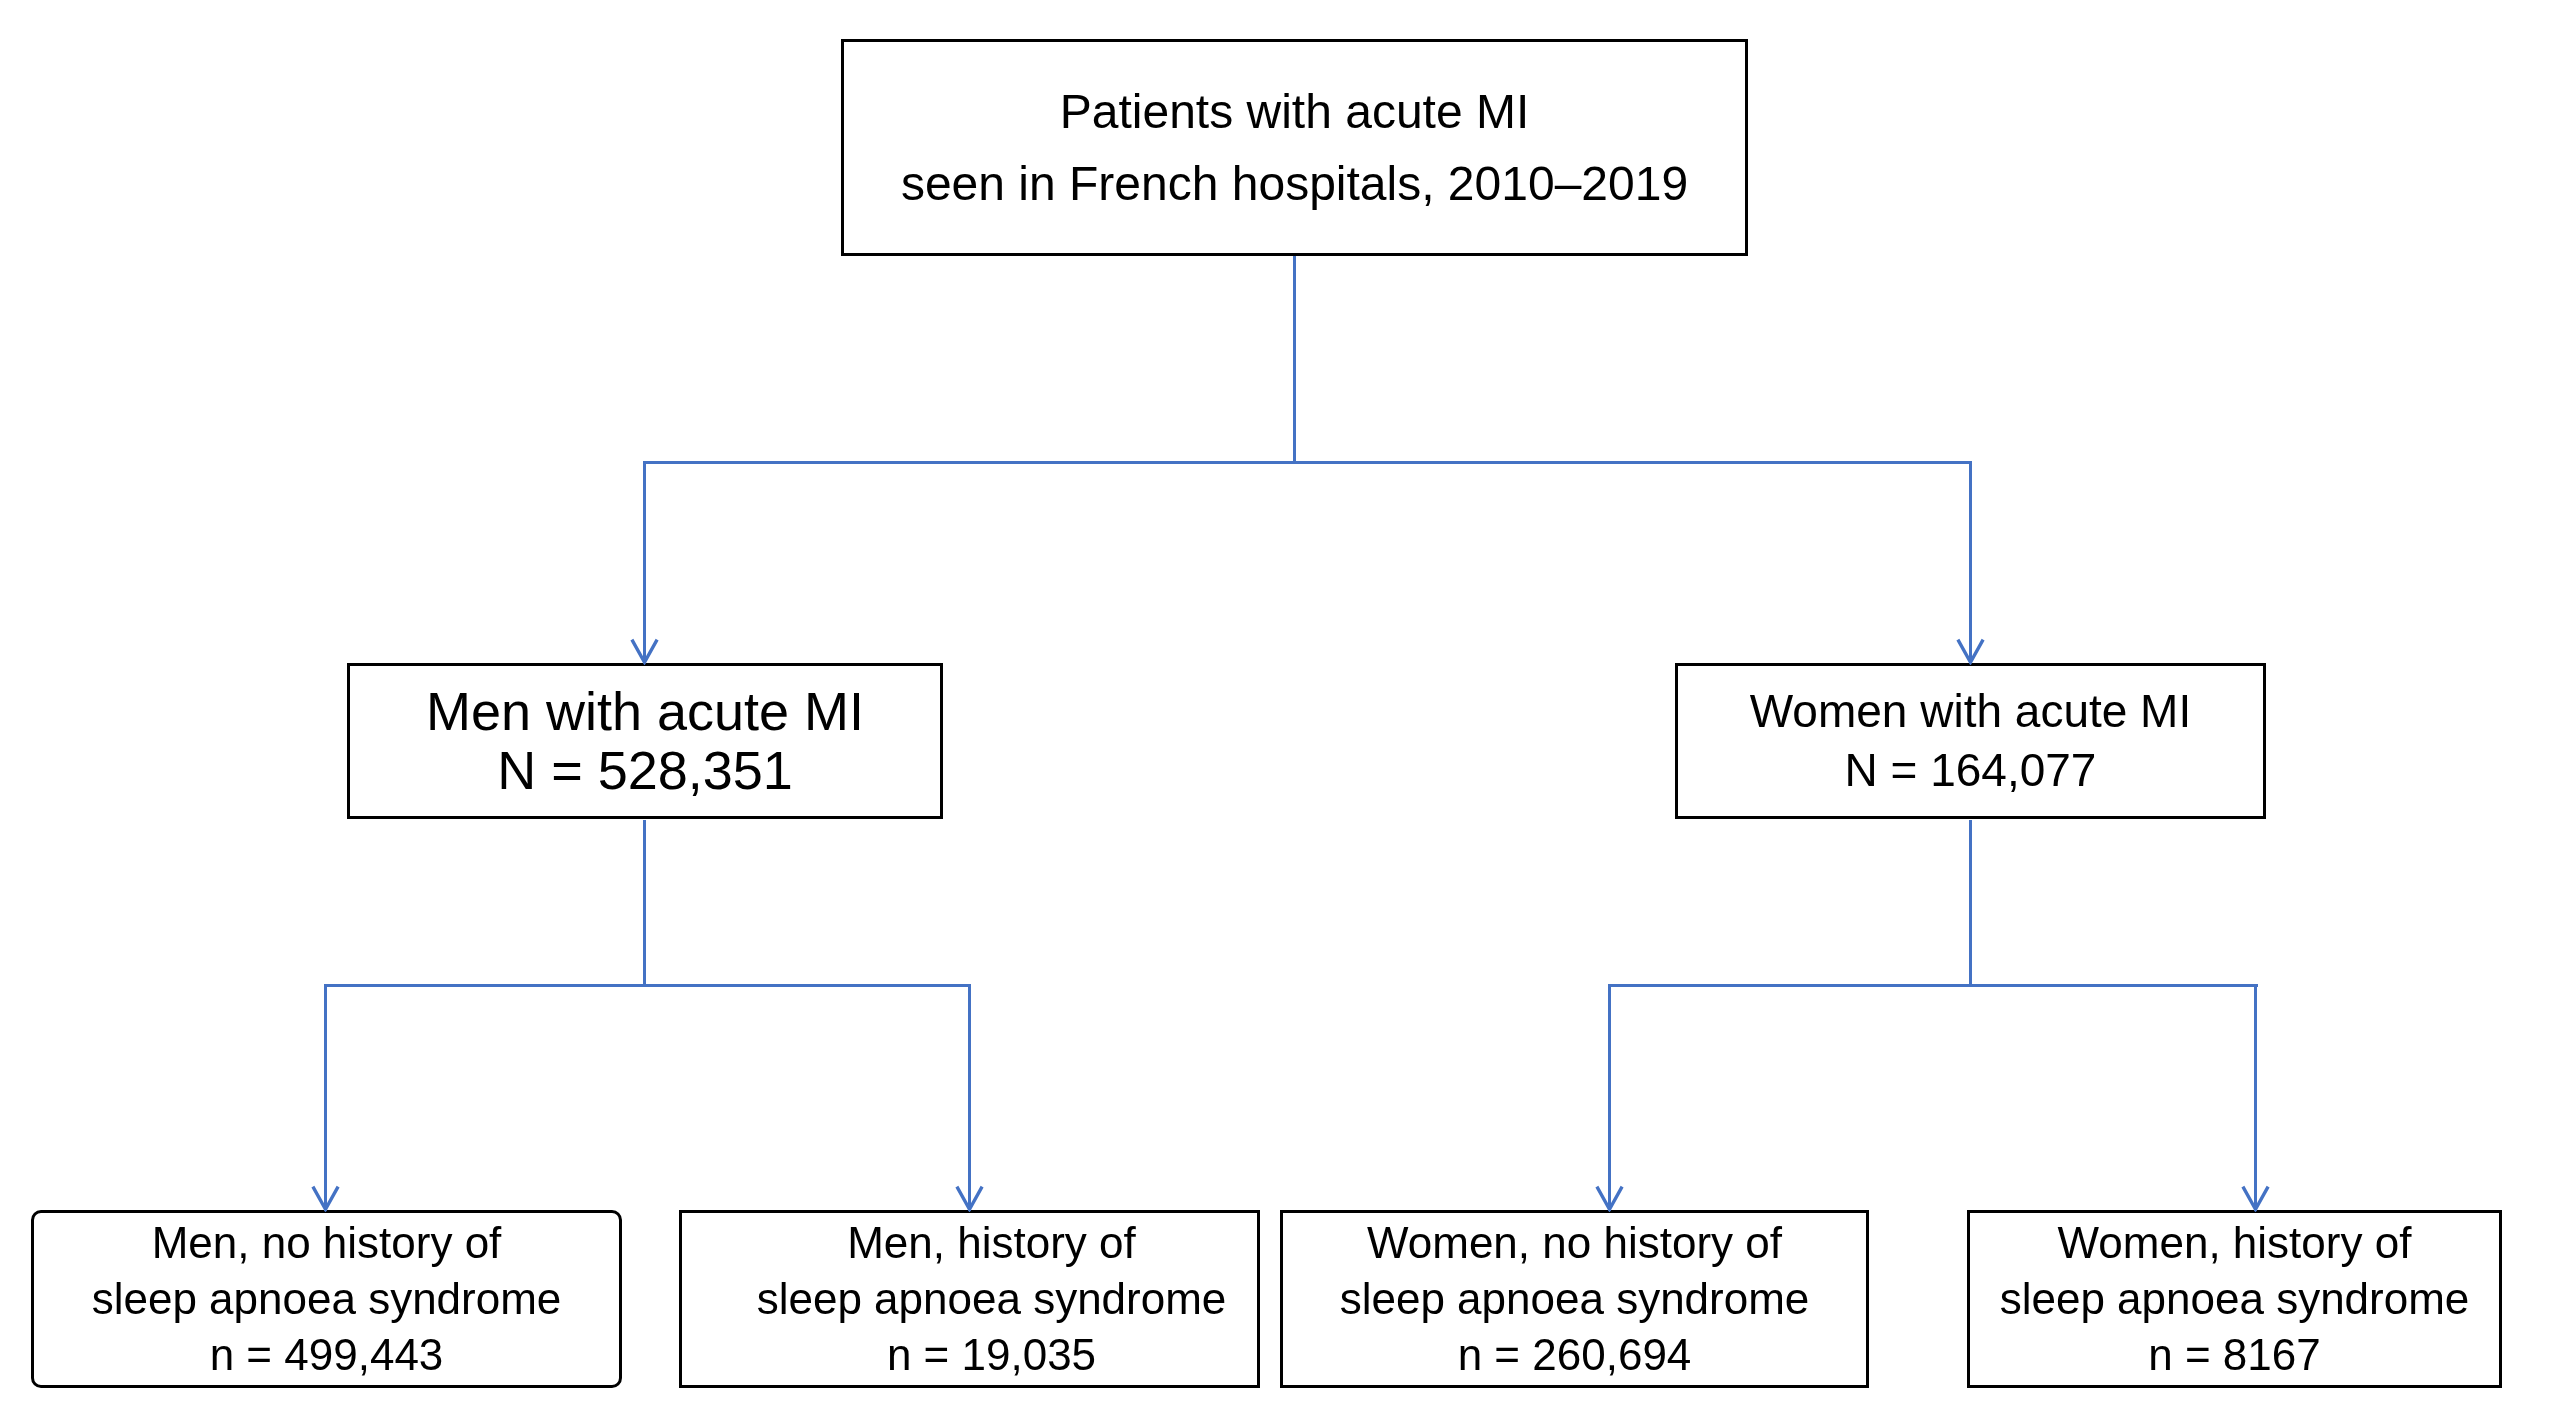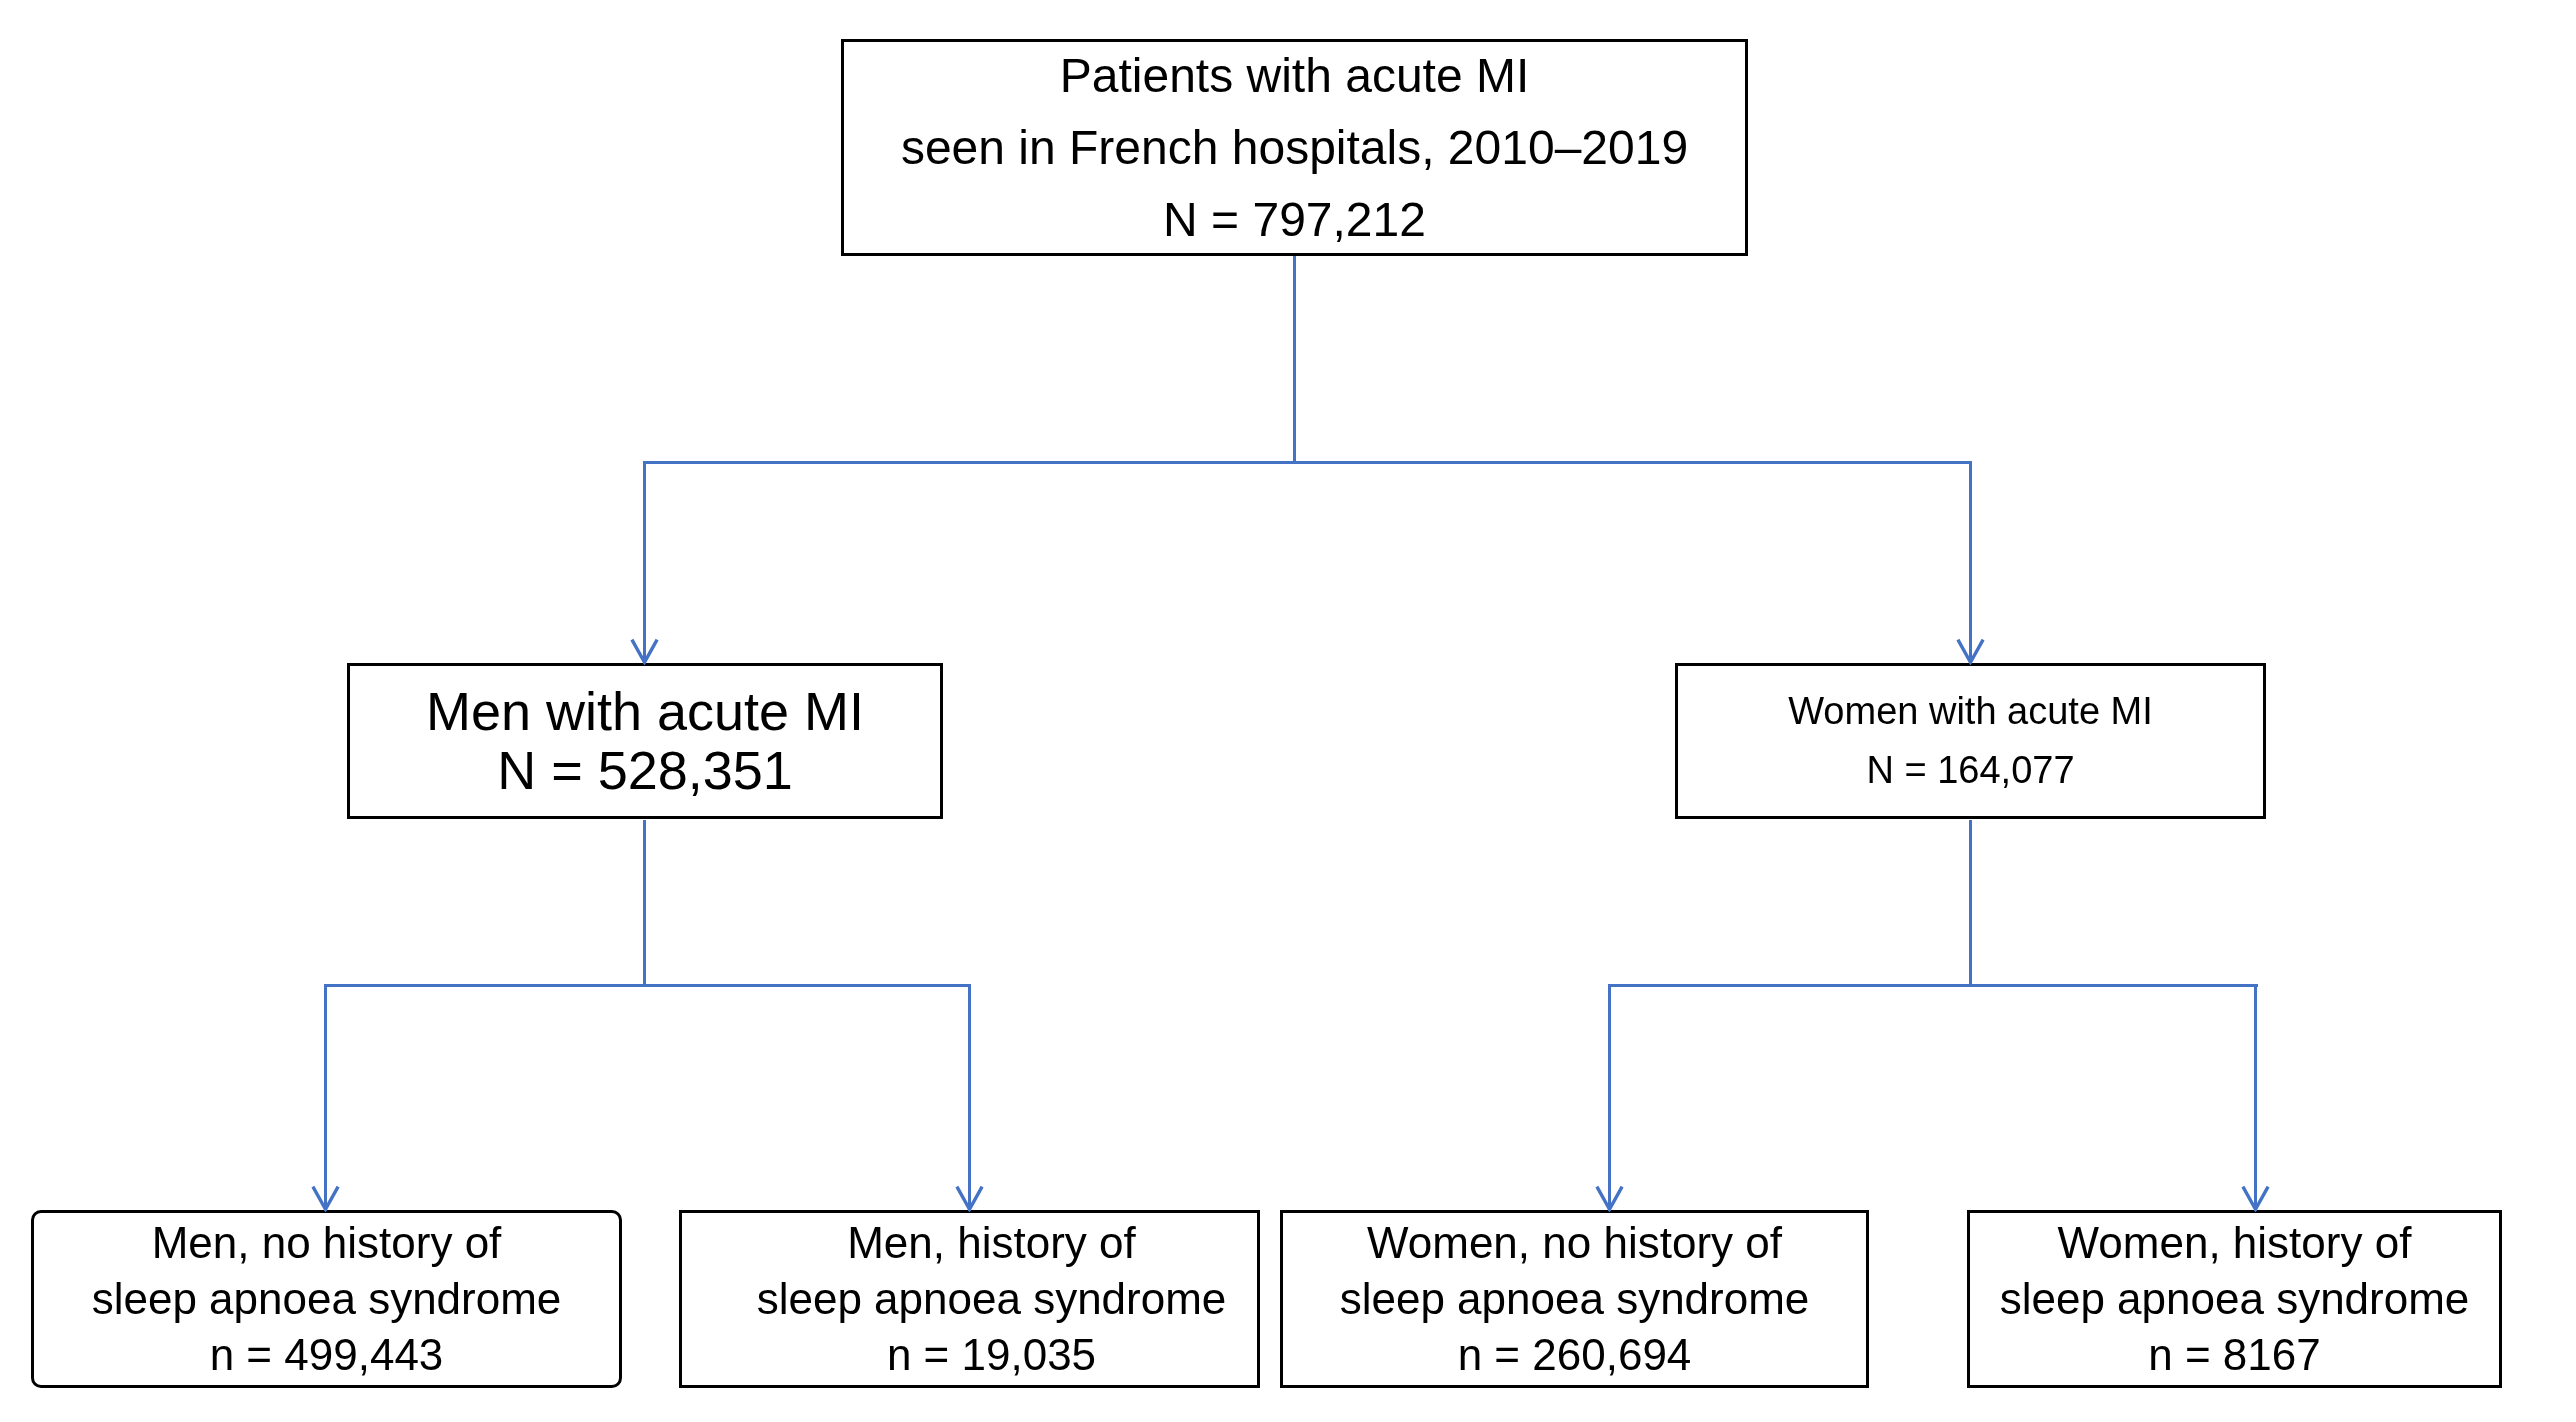--- a/index.html
+++ b/index.html
@@ -22,21 +22,21 @@
     box-sizing:border-box;
     border:3.4px solid var(--box-border);
     background:var(--bg);
     display:flex;flex-direction:column;
     justify-content:center;align-items:center;
     text-align:center;
   }
   .node .line{display:block;white-space:nowrap;text-align:center;}
   .node-root{left:841px;top:39px;width:907px;height:217px;font-size:48px;line-height:72px;}
   .node-men{left:347px;top:663px;width:596px;height:156px;font-size:54px;line-height:59px;}
-  .node-women{left:1675px;top:663px;width:591px;height:156px;font-size:38px;line-height:59px;}
+  .node-women{left:1675px;top:663px;width:591px;height:156px;font-size:46px;line-height:59px;}
   .node-men-no{left:31px;top:1210px;width:591px;height:178px;font-size:44px;line-height:56px;border-radius:10px;}
   .node-men-yes{left:679px;top:1210px;width:581px;height:178px;font-size:44px;line-height:56px;padding-left:44px;}
   .node-women-no{left:1280px;top:1210px;width:589px;height:178px;font-size:44px;line-height:56px;}
   .node-women-yes{left:1967px;top:1210px;width:535px;height:178px;font-size:44px;line-height:56px;}
 
   .vline,.hline{position:absolute;background:var(--accent);}
   .vline{width:3.4px;}
   .hline{height:3.4px;}
 
   
@@ -65,21 +65,20 @@
   .ah-women-yes{left:2237px;top:1183px;}
 </style>
 </head>
 <body>
 
 <div class="canvas">
 
   <div class="node node-root">
     <span class="line">Patients with acute MI</span>
     <span class="line">seen in French hospitals, 2010–2019</span>
-    <span class="line">N = 797,212</span>
   </div>
 
   <div class="node node-men">
     <span class="line">Men with acute MI</span>
     <span class="line">N = 528,351</span>
   </div>
 
   <div class="node node-women">
     <span class="line">Women with acute MI</span>
     <span class="line">N = 164,077</span>

